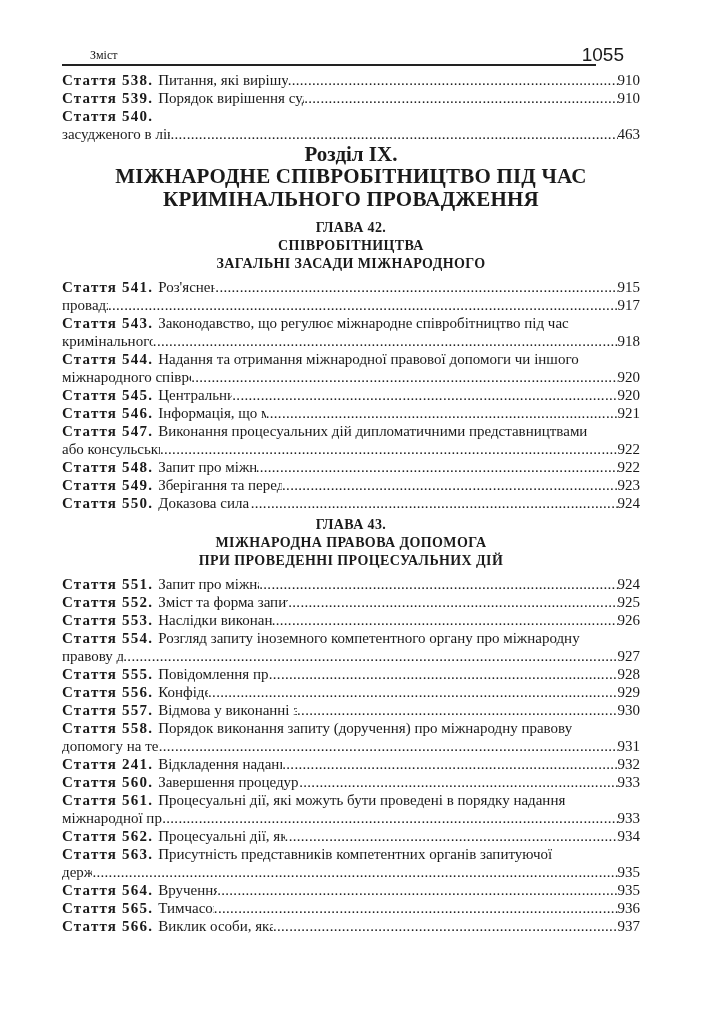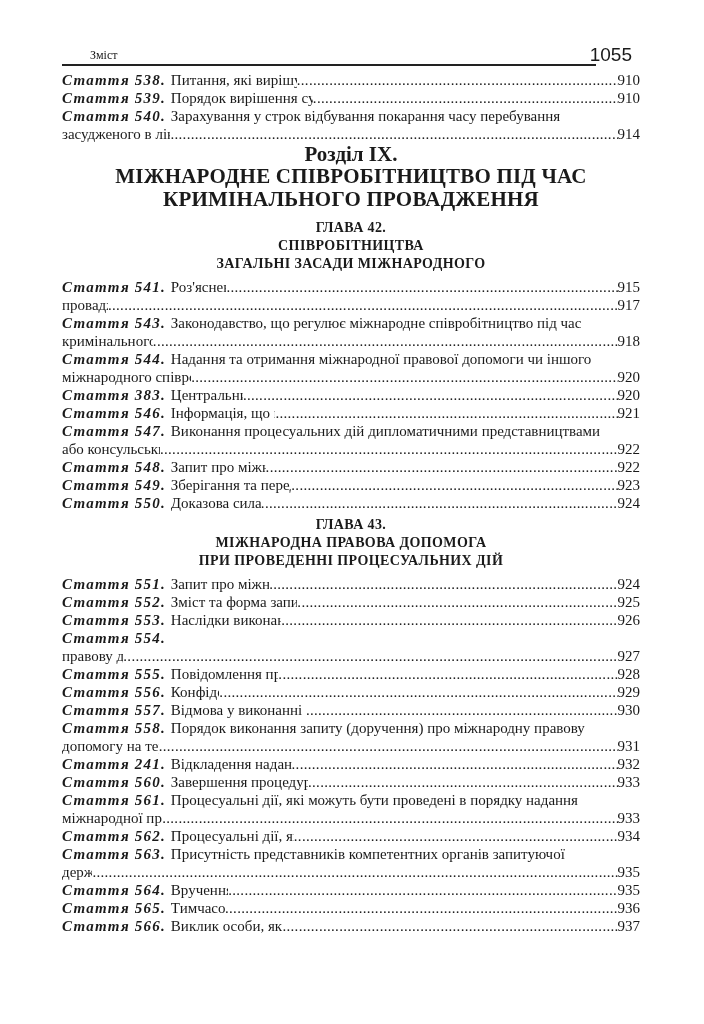--- a/index.html
+++ b/index.html
@@ -1,25 +1,25 @@
 <!DOCTYPE html>
 <html><head>
 <meta charset="utf-8">
 <style>
   html, body { margin: 0; padding: 0; background: #ffffff; }
   body { width: 704px; height: 1024px; position: relative; overflow: hidden; color: #1a1a1a; }
   .page { position: absolute; left: 62px; top: 44px; width: 578px; font-family: "Liberation Serif", serif; }
   .running-head { position: relative; height: 22px; }
   .running-head .title { position: absolute; left: 0; top: 4px; font-size: 12px; font-family: Liberation Serif, serif; margin-left: 28px; }
   .running-head .rule { position: absolute; left: 0; top: 20px; width: 534px; height: 2px; background: #222; }
-  .running-head .pageno { position: absolute; right: 8px; top: 0; font-family: "Liberation Sans", sans-serif; font-size: 19px; }
+  .running-head .pageno { position: absolute; right: 16px; top: 0; font-family: "Liberation Sans", sans-serif; font-size: 19px; }
   .toc { margin-top: 5px; }
   .entry { font-size: 15px; line-height: 18px; }
   .entry .line { display: flex; white-space: nowrap; }
-  .entry .art { font-weight: bold; letter-spacing: 1.2px; margin-right: 5px; font-style: italic; }
+  .entry .art { font-weight: bold; letter-spacing: 1.2px; margin-right: 5px; }
   .entry .text { flex: 0 1 auto; overflow: hidden; }
   .entry .leader { flex: 1 1 auto; overflow: hidden; }
   .entry .leader::after { content: "......................................................................................................................................................................................................................................"; letter-spacing: 0.3px; }
   .entry .pg { flex: 0 0 auto; }
   .heading { text-align: center; font-weight: bold; }
   .part { font-size: 21px; line-height: 22px; }
   .part .sub { font-size: 21px; line-height: 23px; letter-spacing: 0.2px; }
   .chapter { margin-top: 8px; font-size: 14px; line-height: 18px; letter-spacing: 0.4px; }
   .chapter2 { margin-top: 4px; }
 </style>
@@ -46,26 +46,25 @@
         <div class="line">
           <span class="art">Стаття 539.</span>
           <span class="text">Порядок вирішення судом питань, пов'язаних із виконанням вироку</span>
           <span class="leader"></span>
           <span class="pg">910</span>
         </div>
       </div>
       <div class="entry">
         <div class="line">
           <span class="art">Стаття 540.</span>
-          <span class="text">Зарахування у строк відбування покарання часу перебування</span>
         </div>
         <div class="line">
           <span class="text">засудженого в лікувальній установі</span>
           <span class="leader"></span>
-          <span class="pg">914</span>
+          <span class="pg">463</span>
         </div>
       </div>
     </div>
 
   <div class="heading part">
     <div>Розділ IX.</div>
     <div class="sub">МІЖНАРОДНЕ СПІВРОБІТНИЦТВО ПІД ЧАС</div>
     <div class="sub">КРИМІНАЛЬНОГО ПРОВАДЖЕННЯ</div>
   </div>
 
@@ -107,21 +106,21 @@
           <span class="text">Надання та отримання міжнародної правової допомоги чи іншого</span>
         </div>
         <div class="line">
           <span class="text">міжнародного співробітництва без договору</span>
           <span class="leader"></span>
           <span class="pg">920</span>
         </div>
       </div>
       <div class="entry">
         <div class="line">
-          <span class="art">Стаття 383.</span>
+          <span class="art">Стаття 545.</span>
           <span class="text">Центральний орган України</span>
           <span class="leader"></span>
           <span class="pg">920</span>
         </div>
       </div>
       <div class="entry">
         <div class="line">
           <span class="art">Стаття 546.</span>
           <span class="text">Інформація, що містить державну таємницю</span>
           <span class="leader"></span>
@@ -191,20 +190,21 @@
         <div class="line">
           <span class="art">Стаття 553.</span>
           <span class="text">Наслідки виконання запиту в іноземній державі</span>
           <span class="leader"></span>
           <span class="pg">926</span>
         </div>
       </div>
       <div class="entry">
         <div class="line">
           <span class="art">Стаття 554.</span>
+          <span class="text">Розгляд запиту іноземного компетентного органу про міжнародну</span>
         </div>
         <div class="line">
           <span class="text">правову допомогу</span>
           <span class="leader"></span>
           <span class="pg">927</span>
         </div>
       </div>
       <div class="entry">
         <div class="line">
           <span class="art">Стаття 555.</span>

